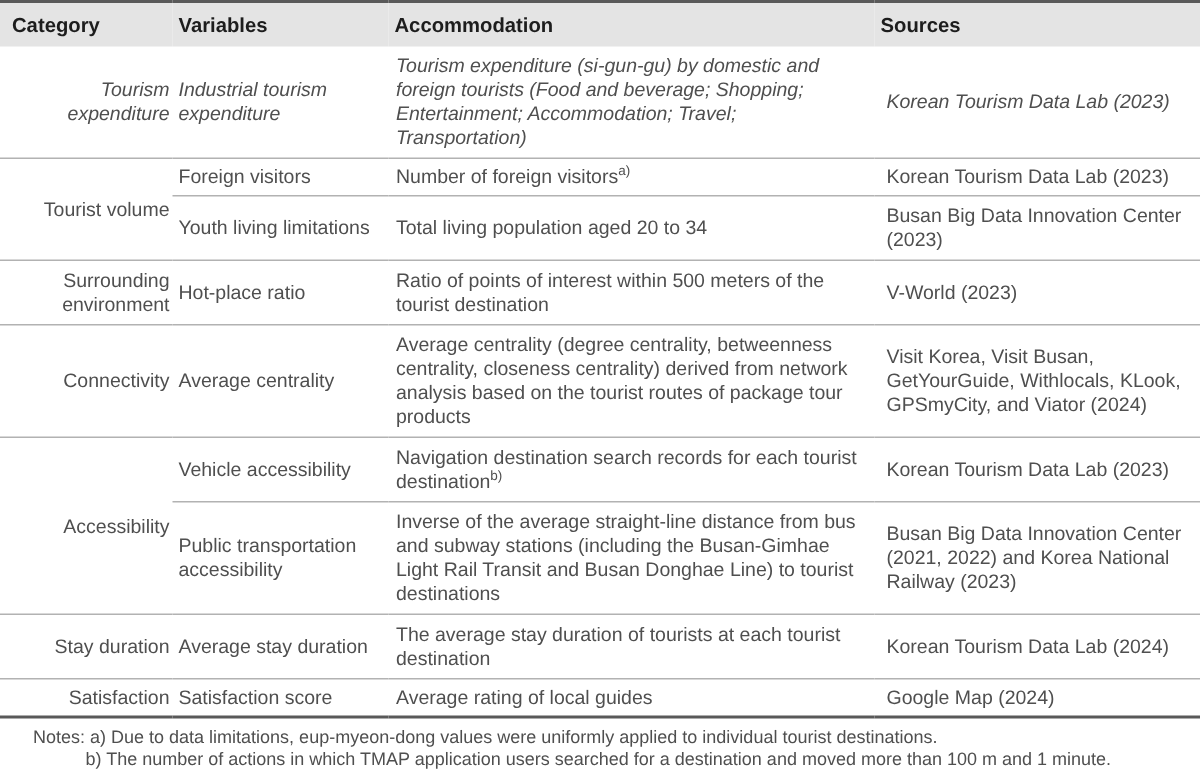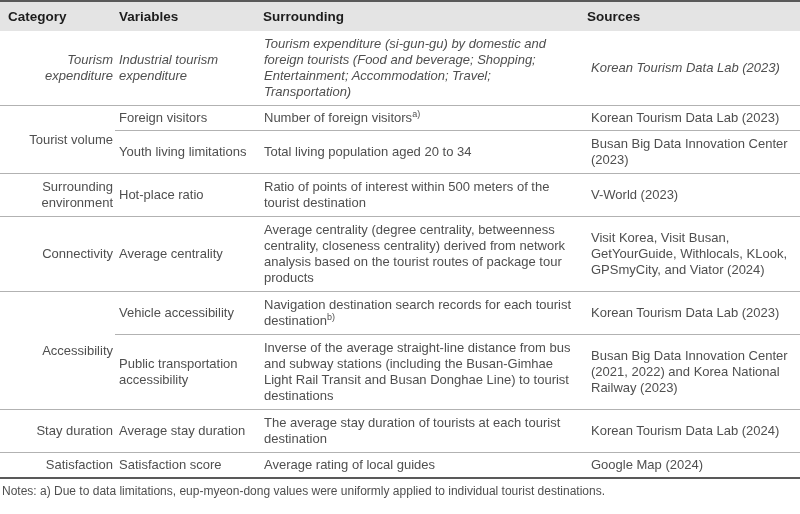--- a/index.html
+++ b/index.html
@@ -74,41 +74,42 @@
     line-height: 0;
     vertical-align: super;
   }
   tr.short td { padding-top: 4px; padding-bottom: 4px; }
 
   .notes {
     margin-top: 5px;
     color: #4f4f4f;
     font-size: 12px;
     line-height: 15px;
+    margin-left: 20px;
   }
   .notes .note-line1 { padding-left: 2px; }
   .notes .note-line2 { padding-left: 37px; }
 </style>
 </head>
 <body>
 
 <div class="page">
 
   <table class="vars-table">
     <colgroup>
       <col class="c1">
         <col class="c2">
         <col class="c3">
         <col class="c4">
     </colgroup>
     <thead>
       <tr>
         <th class="cat-h">Category</th>
         <th>Variables</th>
-        <th>Surrounding</th>
+        <th>Accommodation</th>
         <th>Sources</th>
       </tr>
     </thead>
     <tbody>
 
       <tr>
         <td class="cat">Tourism expenditure</td>
         <td class="var">Industrial tourism expenditure</td>
         <td class="desc">Tourism expenditure (si-gun-gu) by domestic and foreign tourists (Food and beverage; Shopping; Entertainment; Accommodation; Travel; Transportation)</td>
         <td class="src">Korean Tourism Data Lab (2023)</td>
@@ -166,15 +167,16 @@
         <td class="var">Satisfaction score</td>
         <td class="desc">Average rating of local guides</td>
         <td class="src">Google Map (2024)</td>
       </tr>
 
     </tbody>
   </table>
 
   <div class="notes">
     <div class="note-line1">Notes: a) Due to data limitations, eup-myeon-dong values were uniformly applied to individual tourist destinations.</div>
+    <div class="note-line2">b) The number of actions in which TMAP application users searched for a destination and moved more than 100 m and 1 minute.</div>
   </div>
 
 </div>
 
 </body></html>

